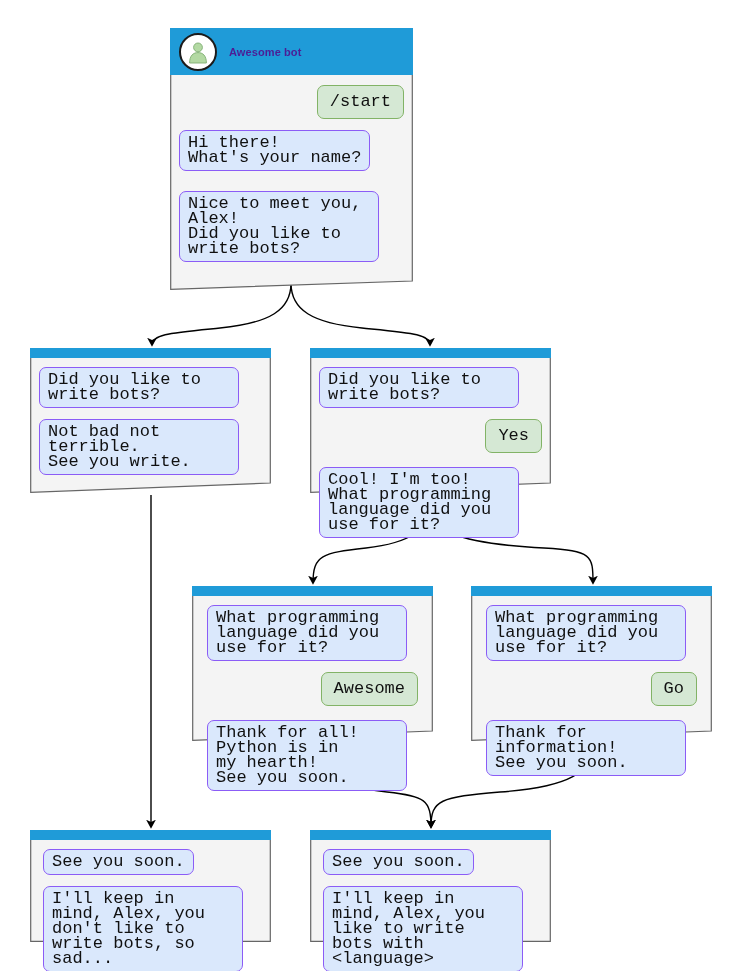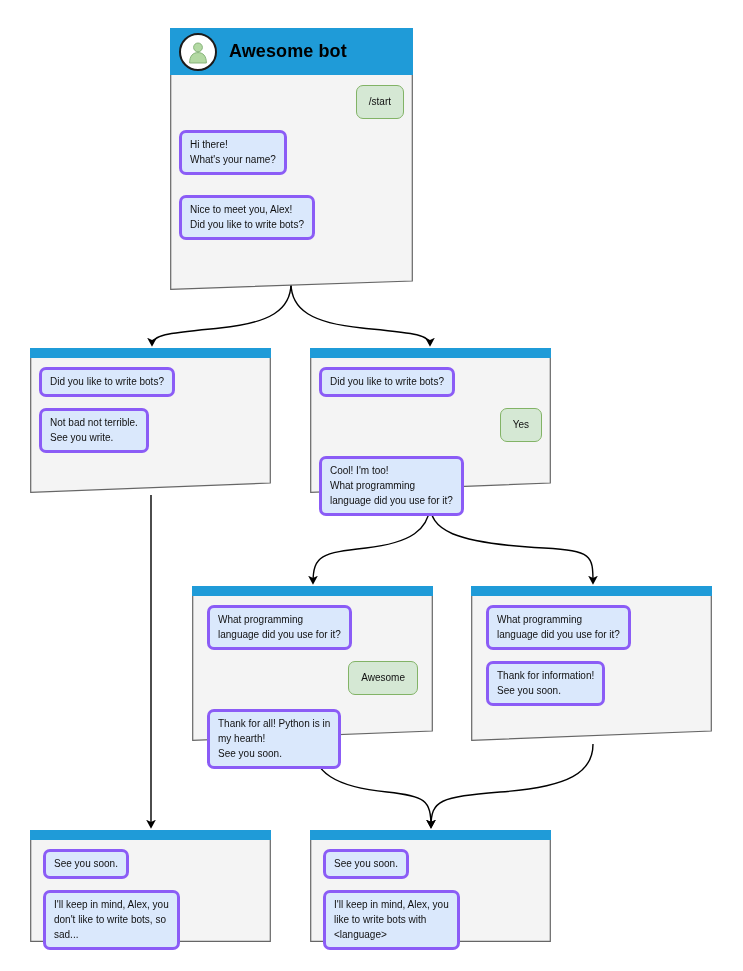--- a/index.html
+++ b/index.html
@@ -68,22 +68,22 @@
     background: #ffffff;
     border: 2px solid #1b1b1b;
     box-sizing: border-box;
     display: flex;
     align-items: center;
     justify-content: center;
     flex: none;
   }
   .avatar svg { display: block; }
   .bot-title {
-    color: #000000;
-    font-size: 18px;
+    color: #4c1d95;
+    font-size: 11px;
     font-weight: bold;
     margin-left: 12px;
     white-space: nowrap;
     letter-spacing: .1px;
   }
 
   .msg-area {
     position: relative;
     padding: 9px 9px 0 9px;
     box-sizing: border-box;
@@ -91,31 +91,32 @@
   .row {
     display: flex;
     width: 100%;
     margin-bottom: 11px;
   }
   .row.left  { justify-content: flex-start; }
   .row.right { justify-content: flex-end; }
 
   .bubble {
     box-sizing: border-box;
-    font-size: 10px;
+    font-size: 17px;
     line-height: 15px;
     color: #101010;
     border-radius: 7px;
     padding: 4px 8px 5px 8px;
     white-space: pre-line;
     max-width: 200px;
+    font-family: Liberation Mono, monospace;
   }
   .bubble.bot {
     background: #dae8fc;
-    border: 3px solid #8b5cf6;
+    border: 1px solid #8b5cf6;
   }
   .bubble.user {
     background: #d5e8d4;
     border: 1px solid #82b366;
     padding: 8px 12px 9px 12px;
     min-width: 42px;
     text-align: left;
   }
 </style>
 </head>
@@ -244,20 +245,23 @@
     <svg class="card-shape" viewBox="0 0 241 155" preserveAspectRatio="none">
       <polygon points="0.7,0.7 240.3,0.7 240.3,145 0.7,154.3" fill="#f4f4f4" stroke="#666666" stroke-width="1.2"></polygon>
     </svg>
     <div class="card-inner">
       <div class="card-header thin"></div>
       <div class="msg-area" style="padding-left:15px; padding-right:15px;">
         <div class="row left">
           <div class="bubble bot">What programming
 language did you use for it?</div>
         </div>
+        <div class="row right" style="margin-bottom:14px;">
+          <div class="bubble user">Go</div>
+        </div>
         <div class="row left">
           <div class="bubble bot">Thank for information!
 See you soon.</div>
         </div>
       </div>
     </div>
   </div>
 
   <div class="card" style="left:30px; top:830px; width:241px; height:112px;">
     <svg class="card-shape" viewBox="0 0 241 112" preserveAspectRatio="none">

